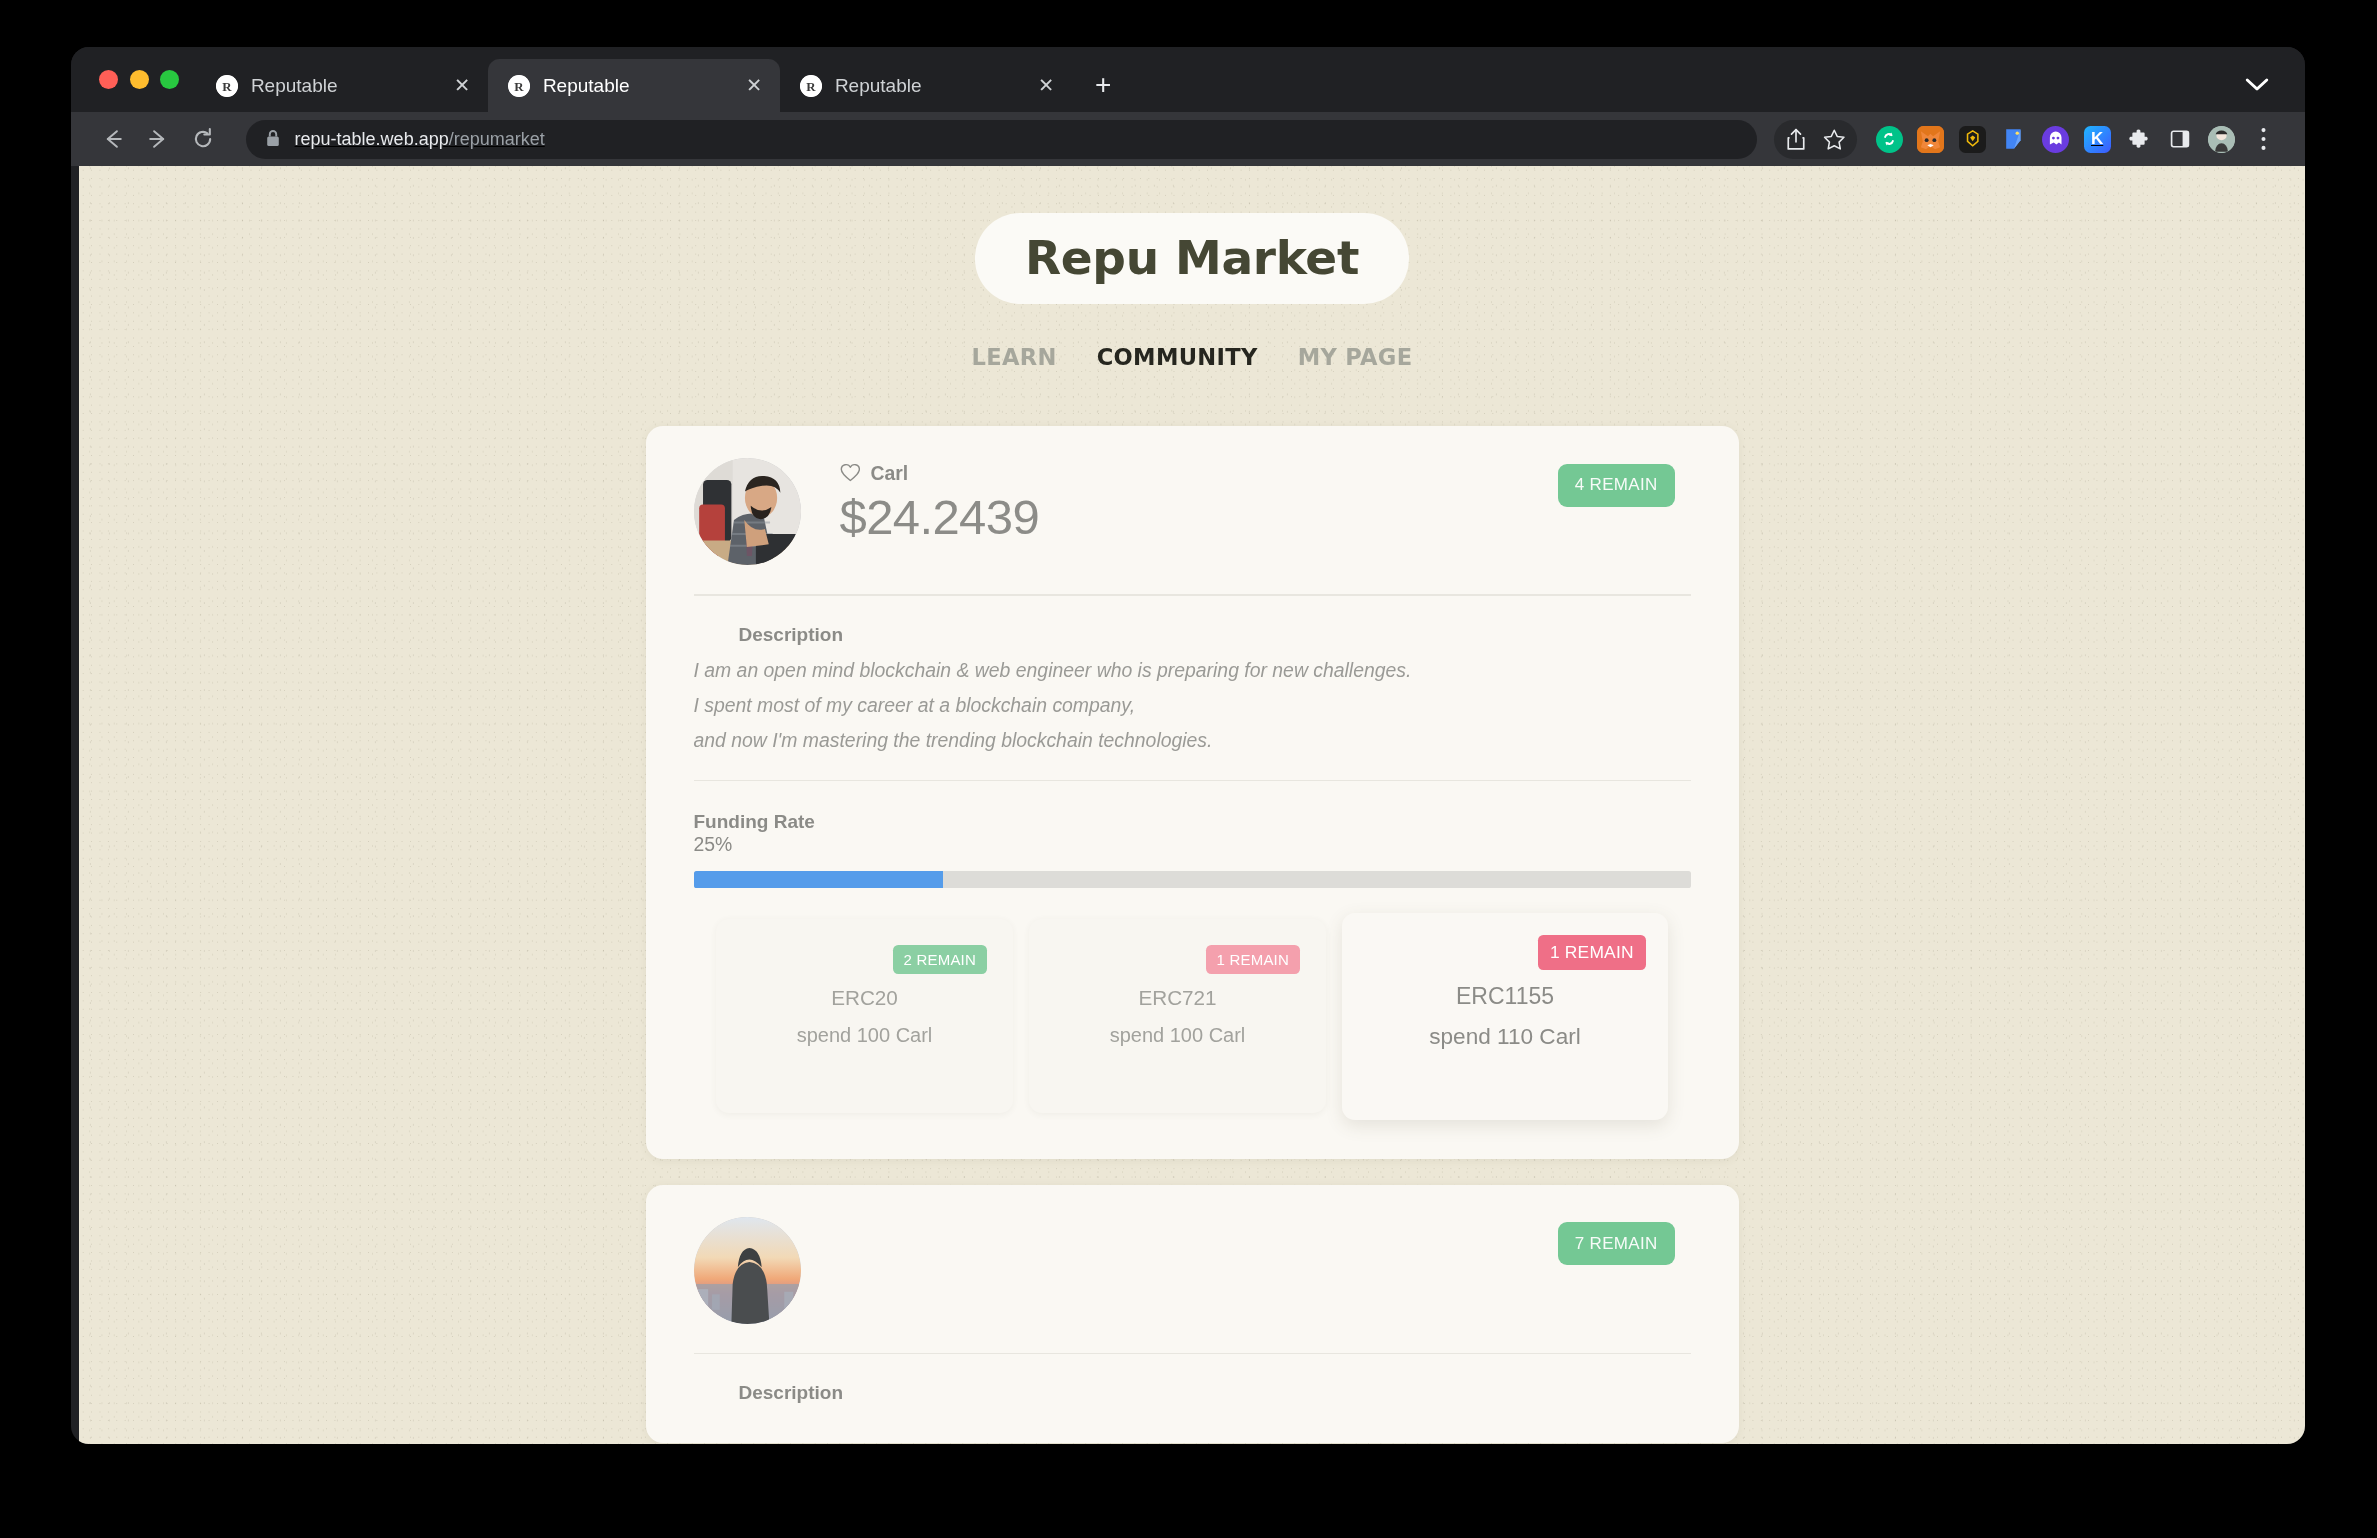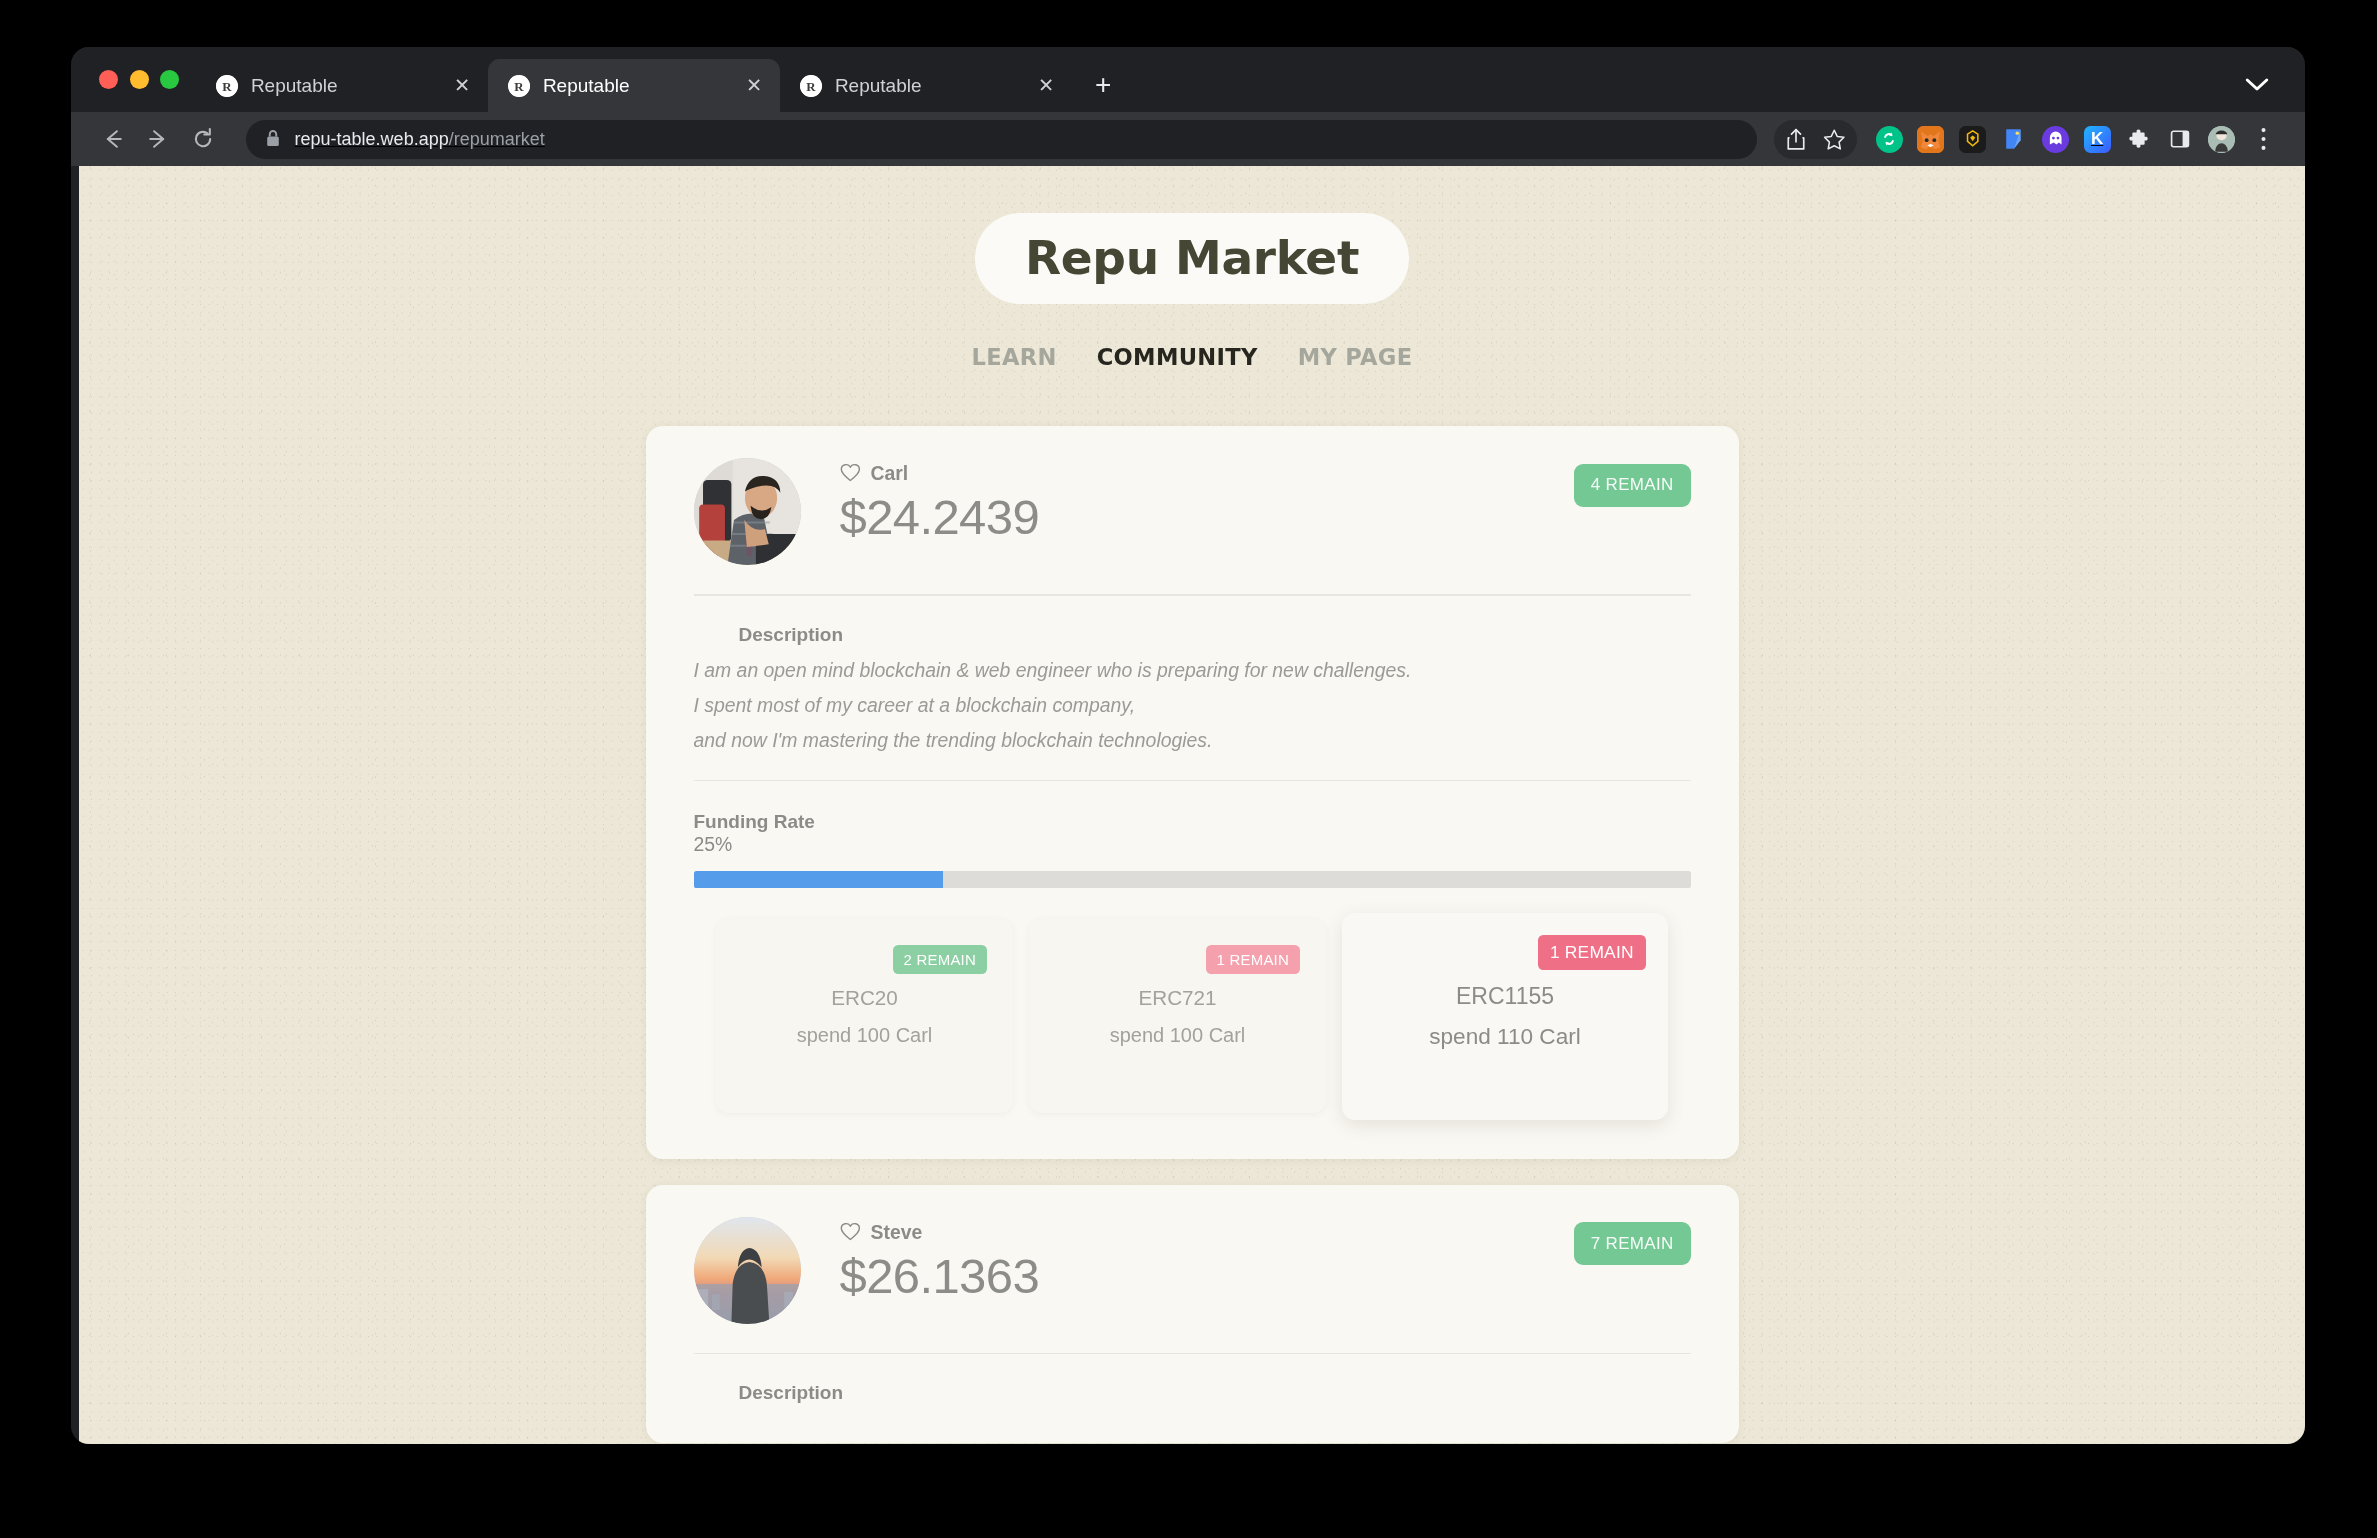--- a/index.html
+++ b/index.html
@@ -243,21 +243,21 @@
   .heart-icon { width: 20.7px; height: 20.7px; display: block; }
   .price {
     font-size: 49px;
     font-weight: 500;
     color: #8c8c88;
     margin-top: 3.9px;
     letter-spacing: -0.6px;
   }
   .remain-badge {
     position: absolute;
-    top: 5.2px; right: 0;
+    top: 5.2px; right: 16px;
     background: #74c894;
     color: #f7fbf8;
     border-radius: 9px;
     padding: 11.6px 17px;
     font-size: 17px;
     letter-spacing: 0.3px;
     min-width: 65px;
     text-align: right;
   }
 
@@ -652,31 +652,20 @@
                 <rect width="166" height="166" fill="url(#skyGrad)"></rect>
                 <rect x="0" y="104" width="166" height="62" fill="#9aa1ae" opacity="0.75"></rect>
                 <rect x="6" y="112" width="16" height="30" fill="#aeb4bf" opacity="0.8"></rect>
                 <rect x="28" y="120" width="12" height="24" fill="#a3a9b5" opacity="0.8"></rect>
                 <rect x="140" y="116" width="14" height="28" fill="#a8aeb9" opacity="0.8"></rect>
                 <path d="M58 166 L60 104 q4 -32 26 -34 q23 2 27 34 l4 62 z" fill="#4a4d4f"></path>
                 <path d="M68 78 q2 -28 18 -30 q17 2 19 30 q-10 -12 -19 -12 q-10 0 -18 12 z" fill="#3d4042"></path>
               </g>
             </svg>
           </div>
-          <div class="head-text">
-            <div class="name-row">
-              <span class="heart-icon">
-                <svg width="20.7" height="19.4" viewBox="0 0 32 30" aria-hidden="true">
-                  <path d="M16 27 C6 19.5 2 14.5 2 9.8 A7.4 7.4 0 0 1 16 6.6 A7.4 7.4 0 0 1 30 9.8 C30 14.5 26 19.5 16 27 Z" fill="none" stroke="#8b8b87" stroke-width="2.2" stroke-linejoin="round"></path>
-                </svg>
-              </span>
-              <span>Steve</span>
-            </div>
-            <div class="price">$26.1363</div>
-          </div>
           <div class="remain-badge">7 REMAIN</div>
         </div>
 
         <div class="divider"></div>
 
         <div class="section-label">Description</div>
       </div>
 
     </div>
   </div>

